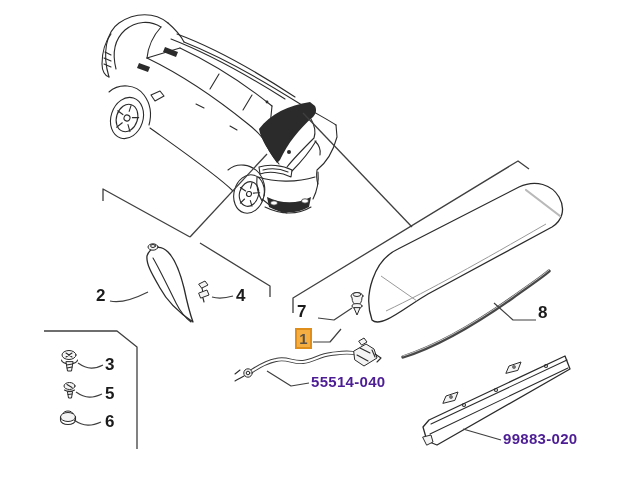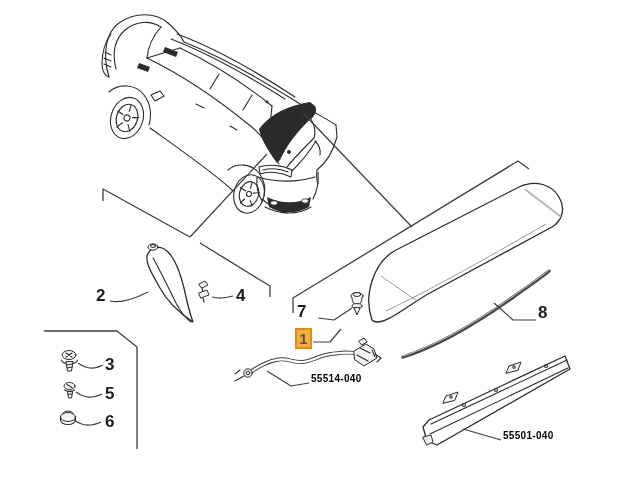--- a/index.html
+++ b/index.html
@@ -14,21 +14,21 @@
   .part{stroke:var(--line,#2b2b2b);fill:#fff;stroke-width:1.3;stroke-linejoin:round;stroke-linecap:round}
   .part-sm{stroke:var(--line,#2b2b2b);fill:#f4f4f4;stroke-width:1;stroke-linejoin:round;stroke-linecap:round}
   .facet{stroke:#9a9a9a;fill:none;stroke-width:1}
   .facet2{stroke:#b9b9b9;fill:none;stroke-width:2.2;stroke-linecap:round}
   .leader{stroke:#3f3f3f;fill:none;stroke-width:1.2;stroke-linejoin:round}
   .frame{stroke:#3f3f3f;fill:none;stroke-width:1.3;stroke-linejoin:round}
   .seal-stroke{stroke:var(--seal,#474747);stroke-width:3.4;fill:none;stroke-linecap:round}
   .seal-core{stroke:#cfcfcf;stroke-width:.9;fill:none;stroke-linecap:round}
   
   .callout{position:absolute;font-weight:bold;font-size:17px;line-height:1;color:#1b1b1b;cursor:default}
-  .pn{position:absolute;font-weight:bold;font-size:10px;line-height:1;color:#000000;letter-spacing:.3px}
+  .pn{position:absolute;font-weight:bold;font-size:15px;line-height:1;color:#4c1d95;letter-spacing:.3px}
   .badge{
     position:absolute;left:295px;top:328px;width:17px;height:21px;box-sizing:border-box;
     background:var(--highlight-fill,#F5AE41);border:2px solid var(--highlight-border,#E08E1B);
     display:flex;align-items:center;justify-content:center;
     font-weight:bold;font-size:15px;color:var(--highlight-text,#5B5145);
   }
 </style>
 </head>
 <body>
 
@@ -206,15 +206,15 @@
   <div class="callout" style="left:105px;top:385px">5</div>
   <div class="callout" style="left:105px;top:413px">6</div>
   <div class="callout" style="left:297px;top:303px">7</div>
   <div class="callout" style="left:538px;top:304px">8</div>
 
   <div class="badge">
     <span>1</span>
   </div>
 
   <div class="pn" style="left:311px;top:374px">55514-040</div>
-  <div class="pn" style="left:503px;top:431px">55501-040</div>
+  <div class="pn" style="left:503px;top:431px">99883-020</div>
 
 </div>
 
 </body></html>

